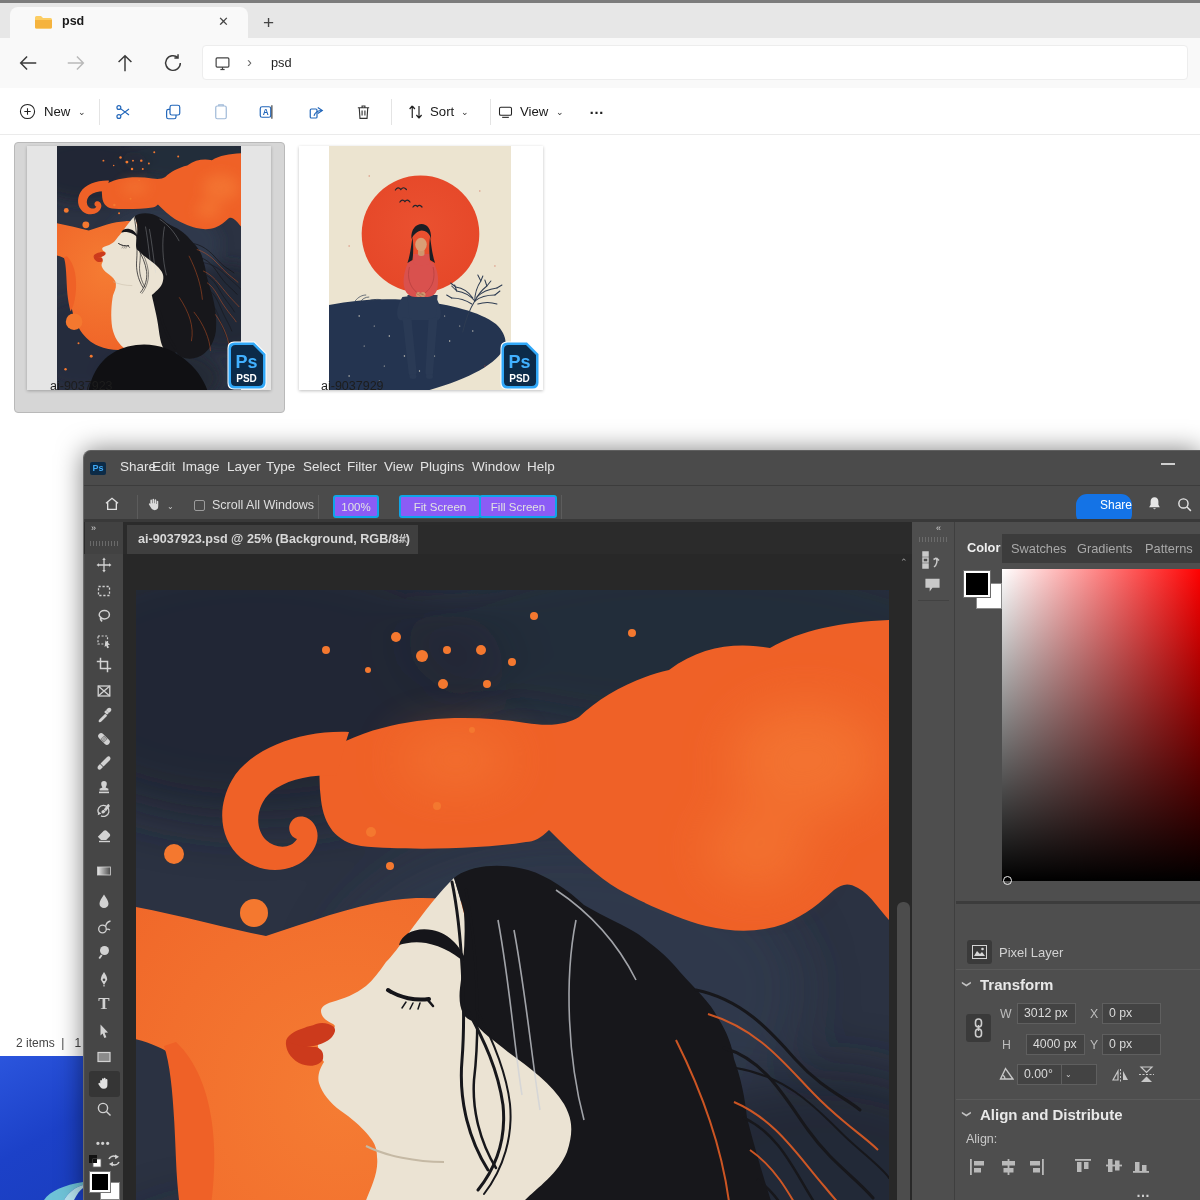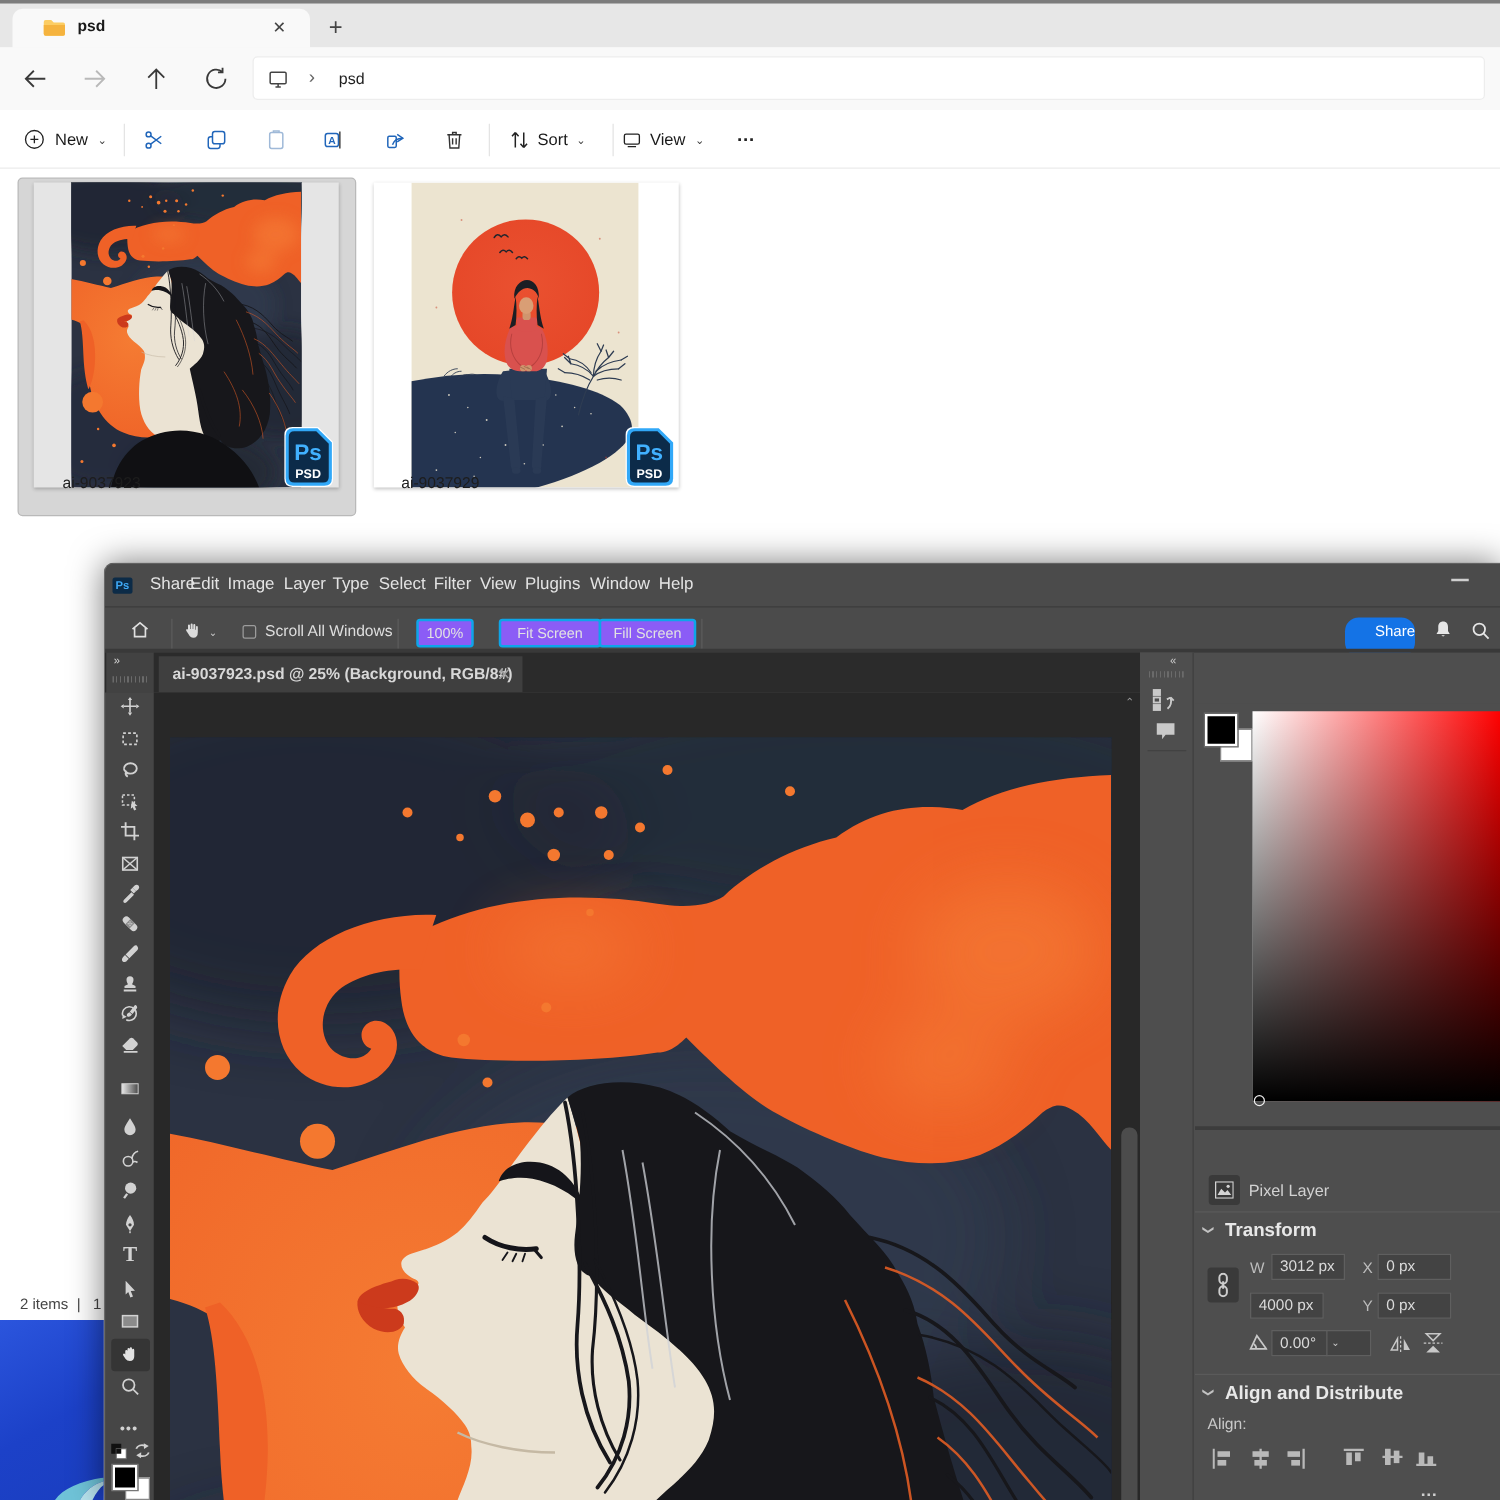--- a/index.html
+++ b/index.html
@@ -614,20 +614,26 @@
             <rect x="2" y="2" width="5" height="4" fill="#c9c9c9"></rect>
             <rect x="2" y="8" width="5" height="4"></rect>
             <rect x="2" y="14" width="5" height="4" fill="#c9c9c9"></rect>
             <path d="M13 17 Q17 14 15.5 8 M15.5 8 L12.5 9.5 M15.5 8 L18 10.5"></path>
           </svg>
         <svg class="abs" style="left:12px;top:55px" width="17" height="16" viewBox="0 0 24 22" fill="#c9c9c9">
             <path d="M2 2 L22 2 L22 15 L12 15 L8 20 L8 15 L2 15 Z"></path>
           </svg>
         <div style="position:absolute;left:6px;top:78px;width:31px;height:1px;background:#424242"></div>
       </div>
+      <div class="ptabrow" style="left:44px;top:12px;width:245px;height:29px">
+        <div class="ptab" style="left:0;width:46px;padding:6px 0 0 11px">Color</div>
+        <span class="ptxt" style="left:55px;top:7px">Swatches</span>
+        <span class="ptxt" style="left:121px;top:7px">Gradients</span>
+        <span class="ptxt" style="left:189px;top:7px">Patterns</span>
+      </div>
       <div class="abs" style="left:44px;top:41px;width:245px;height:338px;background:#4e4e4e"></div>
       <div class="abs" style="left:64px;top:61px;width:26px;height:26px;background:#fff;border:1px solid #8a8a8a"></div>
       <div class="abs" style="left:52px;top:49px;width:26px;height:26px;background:#000;border:2px solid #fff;outline:1px solid #6a6a6a"></div>
       <div class="abs" id="gradbox"></div>
       <div class="abs" style="left:91px;top:354px;width:9px;height:9px;border:1.5px solid #eee;border-radius:50%"></div>
       <div class="abs" style="left:44px;top:379px;width:245px;height:3px;background:#3c3c3c"></div>
       <div class="darkbox" style="left:55px;top:418px;width:25px;height:24px"></div>
       <svg class="abs" style="left:60px;top:423px" width="15" height="14" viewBox="0 0 15 14" fill="#d5d5d5">
           <rect x="0.5" y="0.5" width="14" height="13" fill="none" stroke="#d5d5d5"></rect>
           <path d="M2 11 L5 6 L8 9 L10 7 L13 11 Z"></path>
@@ -641,21 +647,21 @@
       <svg class="abs" style="left:61px;top:496px" width="11" height="20" viewBox="0 0 11 20" fill="none" stroke="#cdcdcd" stroke-width="1.6">
           <rect x="2.5" y="1" width="6" height="8" rx="3"></rect>
           <rect x="2.5" y="11" width="6" height="8" rx="3"></rect>
           <path d="M5.5 7 L5.5 13"></path>
         </svg>
       <div class="flabel" style="left:88px;top:485px">W</div>
       <div class="field" style="left:105px;top:481px;width:59px">3012 px</div>
       <div class="flabel" style="left:178px;top:485px">X</div>
       <div class="field" style="left:190px;top:481px;width:59px">0 px</div>
       <div class="flabel" style="left:90px;top:516px">H</div>
-      <div class="field" style="left:88px;top:512px;width:59px">4000 px</div>
+      <div class="field" style="left:114px;top:512px;width:59px">4000 px</div>
       <div class="flabel" style="left:178px;top:516px">Y</div>
       <div class="field" style="left:190px;top:512px;width:59px">0 px</div>
       <svg class="abs" style="left:87px;top:545px" width="15" height="13" viewBox="0 0 15 13" fill="none" stroke="#c8c8c8" stroke-width="1.4">
           <path d="M1.5 12 L14 12 L6.5 1.5 Z"></path>
           <path d="M6 12 A 5 5 0 0 0 4.2 8.2"></path>
         </svg>
       <div class="field" style="left:105px;top:542px;width:80px">0.00°</div>
       <div class="abs" style="left:149px;top:542px;width:1px;height:21px;background:#5f5f5f"></div>
       <div class="abs" style="left:153px;top:548px;font-size:8px;color:#ccc">⌄</div>
       <svg class="abs" style="left:200px;top:546px" width="17" height="15" viewBox="0 0 17 15" fill="#c8c8c8">

